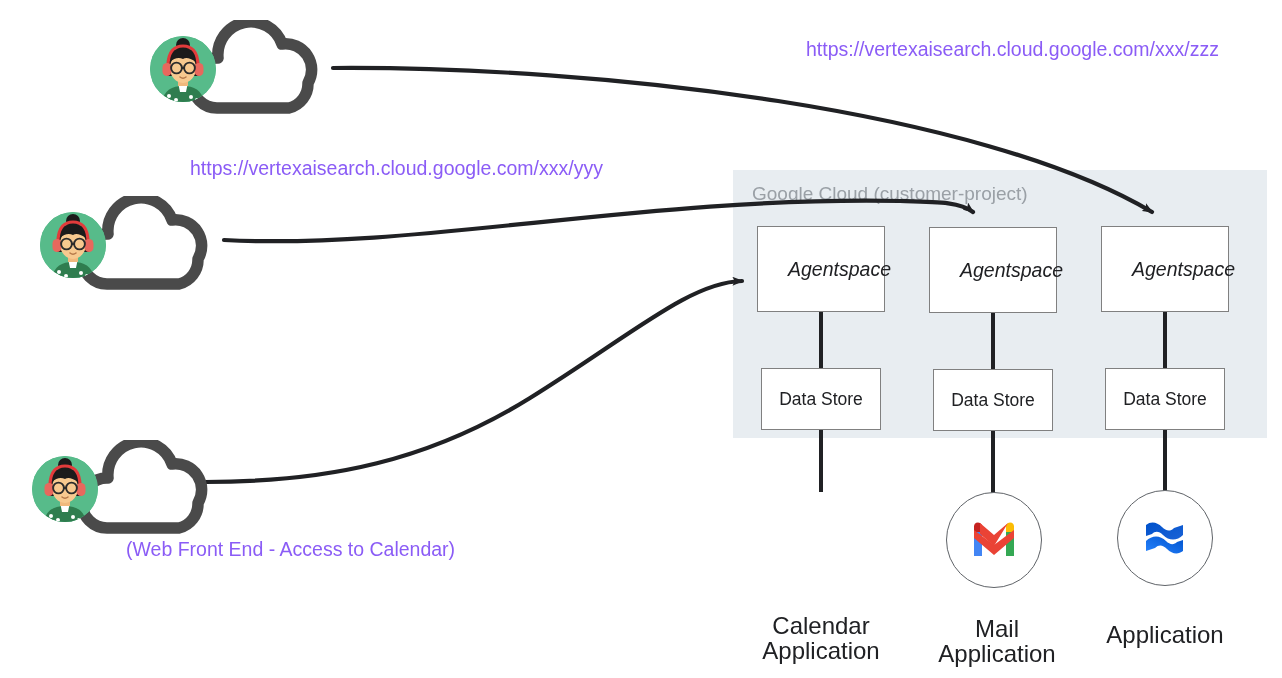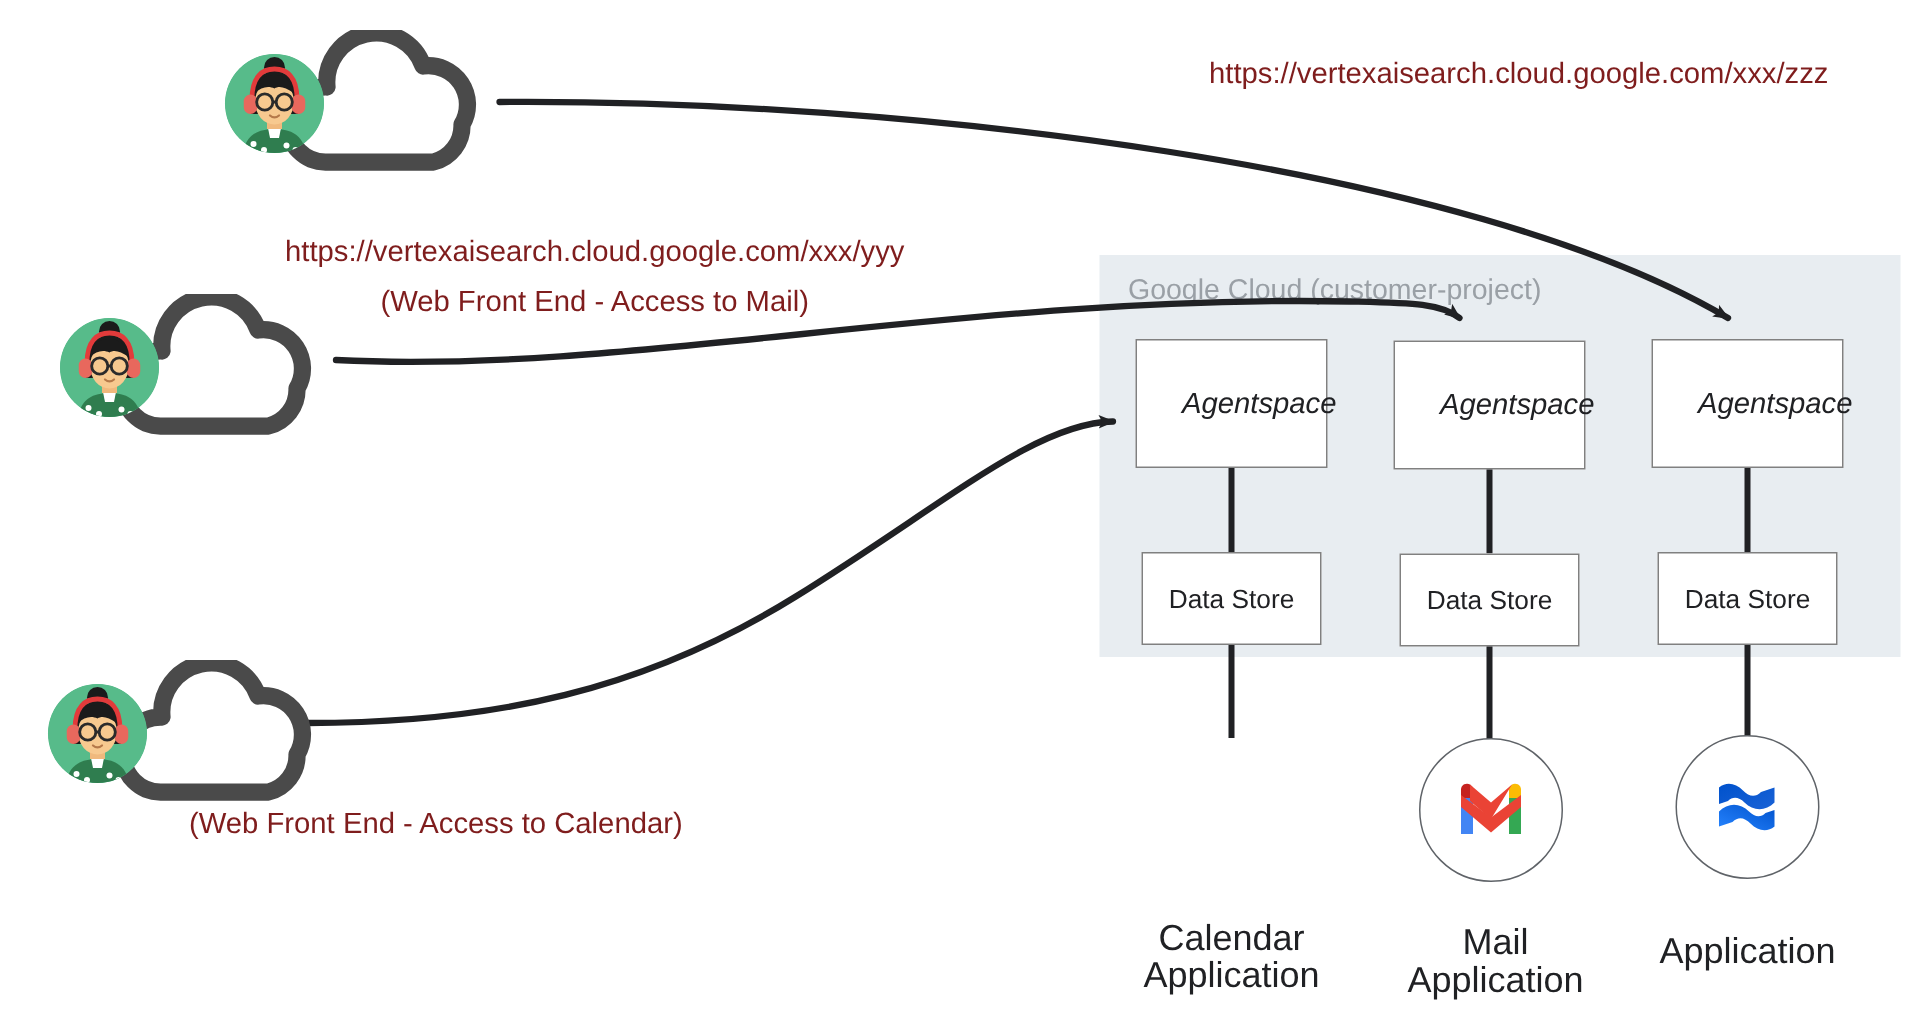--- a/index.html
+++ b/index.html
@@ -45,21 +45,21 @@
     height: 66px;
     border-radius: 50%;
     overflow: hidden;
     background: #57bb8a;
   }
 
   
   .caption {
     position: absolute;
     text-align: center;
-    color: #7f1d1d;
+    color: #8b5cf6;
     font-size: 19.5px;
     line-height: 33px;
     white-space: nowrap;
   }
   .caption .line2 { display: block; }
 
   
   #gcp-container {
     position: absolute;
     left: 733px;
@@ -256,21 +256,20 @@
       </svg>
     </div>
   </div>
 
   <div class="caption" style="left:806px; top:33px;">
     <span>https://vertexaisearch.cloud.google.com/xxx/zzz</span>
   </div>
 
   <div class="caption" style="left:190px; top:152px;">
     <span>https://vertexaisearch.cloud.google.com/xxx/yyy</span>
-    <span class="line2">(Web Front End - Access to Mail)</span>
   </div>
 
   <div class="caption" style="left:126px; top:533px;">
     <span class="line2">(Web Front End - Access to Calendar)</span>
   </div>
 
   <div class="nodebox agentspace" style="left:757px; top:226px;">Agentspace</div>
   <div class="vline" style="left:819px; top:312px; height:56px;"></div>
   <div class="nodebox datastore" style="left:761px; top:368px;">Data Store</div>
   <div class="vline" style="left:819px; top:430px; height:62px;"></div>

